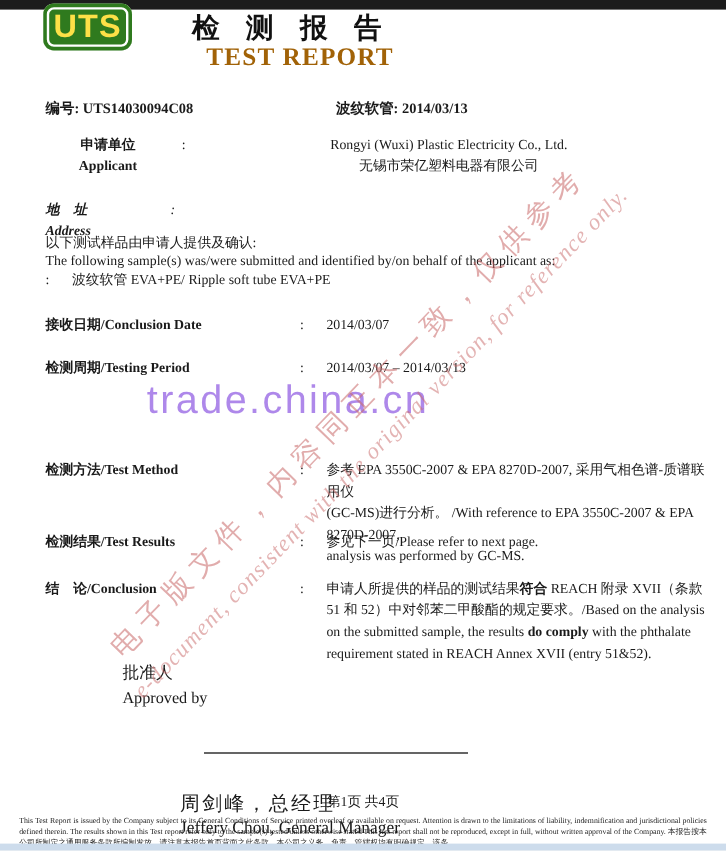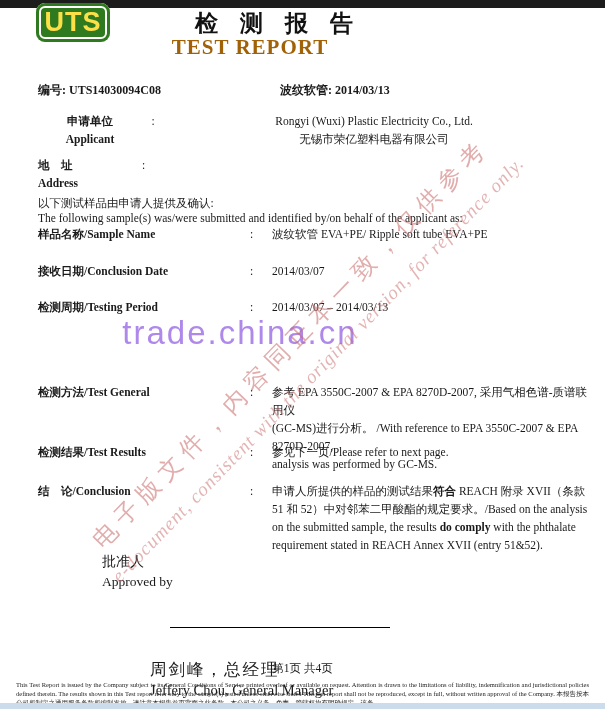--- a/index.html
+++ b/index.html
@@ -17,21 +17,20 @@
     box-shadow:inset 0 0 0 3px #2f7a1e, inset 0 0 0 5px #ffffff;
     display:flex;align-items:center;justify-content:center;
     color:#fde047;font-family:"Liberation Sans","DejaVu Sans",sans-serif;
     font-weight:bold;font-size:27px;letter-spacing:1px;
   }
 
   .title-cn{
     position:absolute;top:8px;left:0;width:500px;text-align:center;
     font-size:23px;font-weight:bold;letter-spacing:22px;color:#111;
     font-family:"Liberation Sans","DejaVu Sans",sans-serif;
-    margin-left:35px;
   }
   .title-en{
     position:absolute;top:35px;left:0;width:500px;text-align:center;
     font-size:21px;font-weight:bold;letter-spacing:1px;color:#a16207;
   }
 
   .meta-no{position:absolute;left:38px;top:82px;font-size:12px;font-weight:bold;}
   .meta-date{position:absolute;left:280px;top:82px;font-size:12px;font-weight:bold;}
 
   .frow{position:absolute;left:38px;display:flex;font-size:11.5px;line-height:18px;}
@@ -102,53 +101,52 @@
       <div>申请单位</div>
       <div>Applicant</div>
     </div>
     <div class="colon">:</div>
     <div class="val2">
       <div>Rongyi (Wuxi) Plastic Electricity Co., Ltd.</div>
       <div>无锡市荣亿塑料电器有限公司</div>
     </div>
   </div>
 
-  <div class="frow" style="top:156px;">
+  <div class="frow" style="top:166px;font-style:italic;">
     <div class="lbl2">
       <div style="white-space:pre;">地    址</div>
       <div>Address</div>
     </div>
     <div class="colon">:</div>
   </div>
 
   <div class="intro">
     <div>以下测试样品由申请人提供及确认:</div>
     <div>The following sample(s) was/were submitted and identified by/on behalf of the applicant as:</div>
   </div>
 
   <div class="frow" style="top:225px;">
-    <div class="lbl1">样品名称/Sample Name</div>
     <div class="colon">:</div>
     <div class="val">波纹软管 EVA+PE/ Ripple soft tube EVA+PE</div>
   </div>
 
   <div class="frow" style="top:262px;">
     <div class="lbl1">接收日期/Conclusion Date</div>
     <div class="colon">:</div>
     <div class="val">2014/03/07</div>
   </div>
 
   <div class="frow" style="top:298px;">
     <div class="lbl1">检测周期/Testing Period</div>
     <div class="colon">:</div>
     <div class="val">2014/03/07 – 2014/03/13</div>
   </div>
 
   <div class="frow" style="top:383px;">
-    <div class="lbl1">检测方法/Test General</div>
+    <div class="lbl1">检测方法/Test Method</div>
     <div class="colon">:</div>
     <div class="val pre">参考 EPA 3550C-2007 &amp; EPA 8270D-2007, 采用气相色谱-质谱联用仪
 (GC-MS)进行分析。 /With reference to EPA 3550C-2007 &amp; EPA 8270D-2007,
 analysis was performed by GC-MS.</div>
   </div>
 
   <div class="frow" style="top:443px;">
     <div class="lbl1">检测结果/Test Results</div>
     <div class="colon">:</div>
     <div class="val">参见下一页/Please refer to next page.</div>

